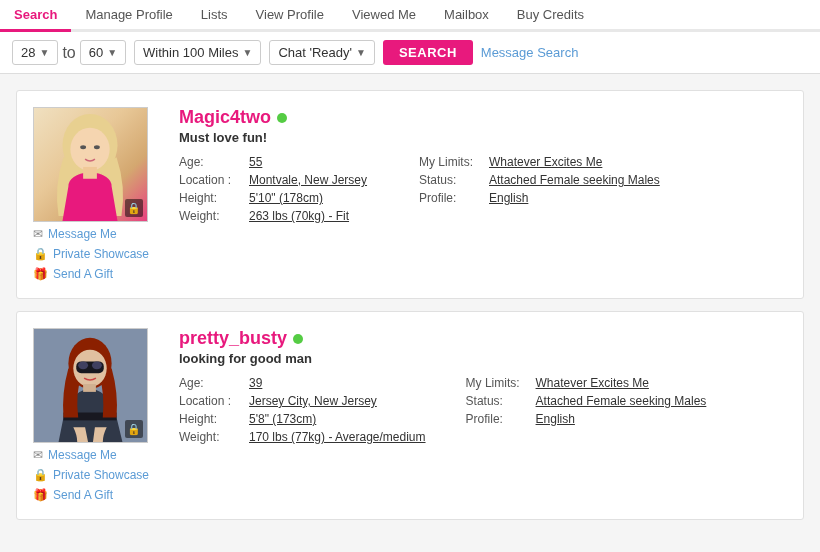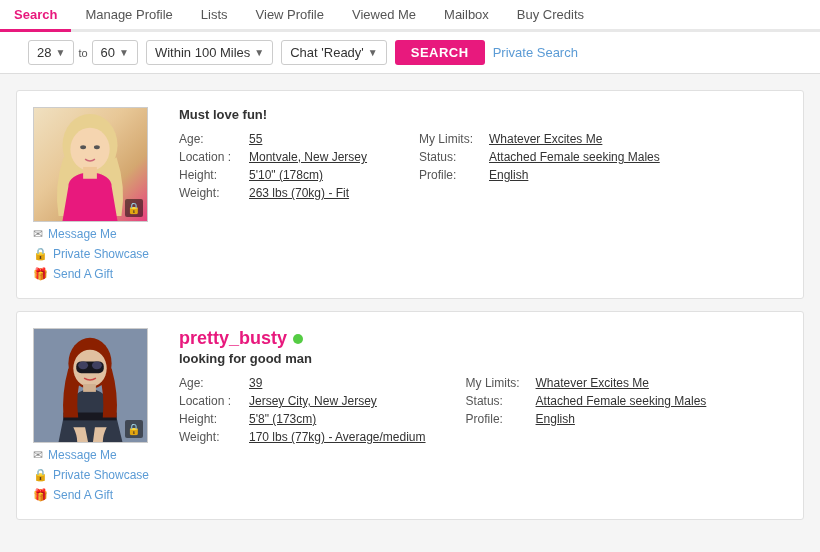--- a/index.html
+++ b/index.html
@@ -27,21 +27,21 @@
       color: #e8197d;
       border-bottom: 3px solid #e8197d;
       margin-bottom: -3px;
       font-weight: bold;
     }
 
     
     .filter-bar {
       background: #fff;
       border-bottom: 1px solid #ddd;
-      padding: 8px 28px;
+      padding: 8px 12px;
       display: flex;
       align-items: center;
       gap: 8px;
     }
     .age-group {
       display: flex;
       align-items: center;
       gap: 4px;
     }
     .dropdown-btn {
@@ -50,21 +50,21 @@
       border-radius: 3px;
       padding: 4px 8px;
       font-size: 13px;
       cursor: pointer;
       display: flex;
       align-items: center;
       gap: 4px;
       color: #333;
     }
     .dropdown-btn .arrow { font-size: 10px; color: #666; }
-    .to-label { color: #555; font-size: 11px; }
+    .to-label { color: #555; font-size: 16px; }
     .search-btn {
       background: #e8197d;
       color: #fff;
       border: none;
       border-radius: 3px;
       padding: 5px 16px;
       font-size: 13px;
       font-weight: bold;
       cursor: pointer;
       letter-spacing: 0.5px;
@@ -220,21 +220,21 @@
   </div>
   <button class="dropdown-btn">
     <span>Within 100 Miles</span>
     <span class="arrow">▼</span>
   </button>
   <button class="dropdown-btn">
     <span>Chat 'Ready'</span>
     <span class="arrow">▼</span>
   </button>
   <button class="search-btn">SEARCH</button>
-  <a class="advanced-search">Private Search</a>
+  <a class="advanced-search">Message Search</a>
 </div>
 
 <div class="content">
 
   <div class="profile-card">
     <div class="profile-left">
       <div class="profile-photo photo-magic4two">
         <svg class="silhouette-svg" viewBox="0 0 115 115" xmlns="http://www.w3.org/2000/svg">
 
           <ellipse cx="57" cy="38" rx="28" ry="32" fill="#e8d090"></ellipse>
@@ -261,20 +261,24 @@
       <div class="profile-action">
         <span class="icon">🔒</span>
         <span>Private Showcase</span>
       </div>
       <div class="profile-action">
         <span class="icon">🎁</span>
         <span>Send A Gift</span>
       </div>
     </div>
     <div class="profile-right">
+      <div class="profile-username">
+        <span>Magic4two</span>
+        <span class="online-dot"></span>
+      </div>
       <div class="profile-tagline">Must love fun!</div>
       <div class="profile-details">
         <div class="detail-col">
           <div class="detail-row">
             <span class="detail-label">Age:</span>
             <span class="detail-value">55</span>
           </div>
           <div class="detail-row">
             <span class="detail-label">Location :</span>
             <span class="detail-value">Montvale, New Jersey</span>

